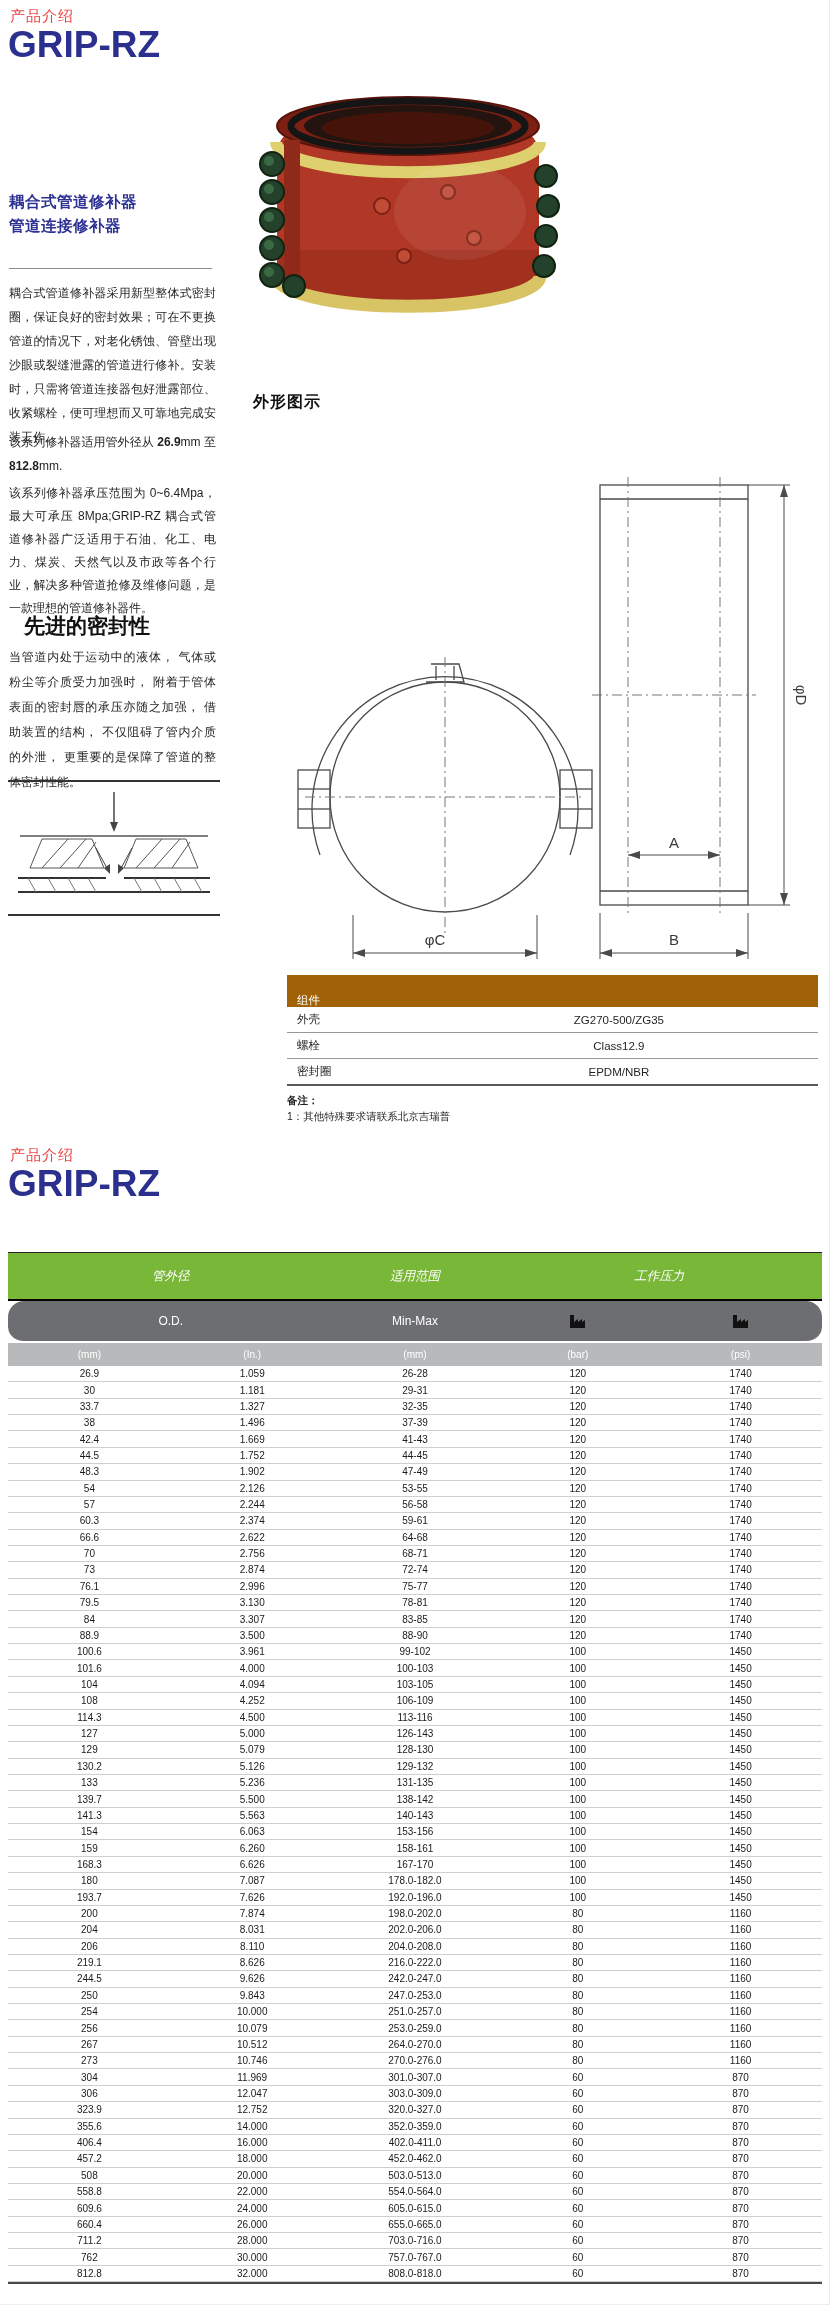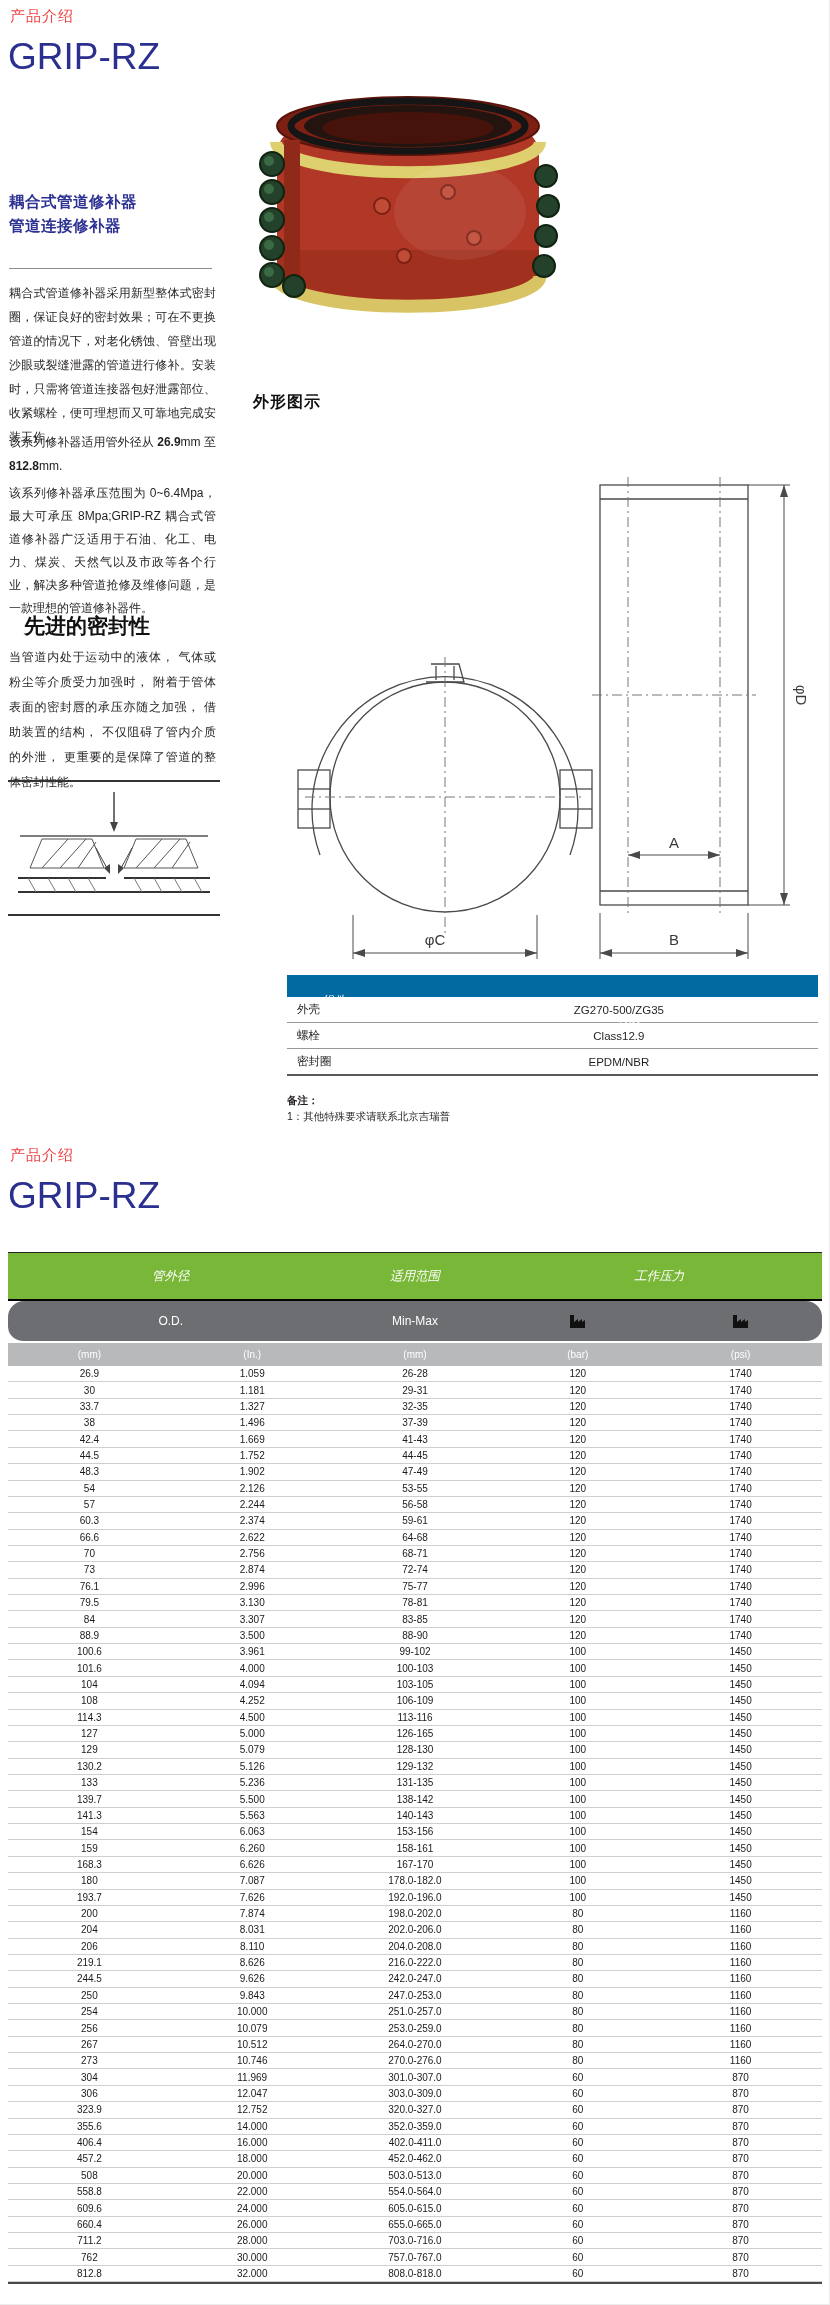--- a/index.html
+++ b/index.html
@@ -5,31 +5,31 @@
 <style>
   html,body{margin:0;padding:0;background:#fff;}
   .page{
     position:relative;width:830px;height:2305px;margin:0 auto;background:#fff;
     font-family:"Liberation Sans","DejaVu Sans",sans-serif;color:#231f20;
     border-right:1px solid #ececec;border-bottom:1px solid #ececec;box-sizing:border-box;
     overflow:hidden;
   }
   .abs{position:absolute;}
   .eyebrow{font-size:15px;color:#ef4444;letter-spacing:1px;}
-  .brand{font-size:37px;font-weight:400;color:#2b2f8e;letter-spacing:0px;margin-top:12px;}
+  .brand{font-size:37px;font-weight:700;color:#2b2f8e;letter-spacing:0px;}
   .badge{font-size:15.5px;font-weight:bold;color:#2d3192;line-height:24px;letter-spacing:.5px;}
   .divider{height:1px;background:#8c8c8c;}
   .para{font-size:12px;line-height:24px;text-align:justify;color:#231f20;}
   .para b{font-weight:bold;}
   .seal-heading{font-size:21px;font-weight:800;color:#111;}
   .outline-heading{font-size:16px;font-weight:bold;color:#111;letter-spacing:1px;}
 
   
   .mat-table{width:531px;font-size:11.5px;}
-  .mat-head{display:grid;grid-template-columns:25% 75%;background:#0369a1;color:#fff;height:22px;align-items:center;padding-left:27px;}
+  .mat-head{display:grid;grid-template-columns:25% 75%;background:#a16207;color:#fff;height:32px;align-items:center;}
   .mat-head .c1{padding-left:10px;text-align:left;}
   .mat-head .c2{text-align:center;margin-top:36px;}
   .mat-row{display:grid;grid-template-columns:25% 75%;height:25px;align-items:center;border-bottom:1px solid #95979a;}
   .mat-row:last-child{border-bottom:2px solid #58595b;}
   .mat-row .c1{padding-left:10px;text-align:left;}
   .mat-row .c2{text-align:center;}
   .note-title{font-size:10.5px;font-weight:bold;color:#231f20;}
   .note-line{font-size:10.5px;color:#231f20;margin-top:2px;}
 
   
@@ -467,21 +467,21 @@
           <div>114.3</div>
           <div>4.500</div>
           <div>113-116</div>
           <div>100</div>
           <div>1450</div>
         </div>
 
         <div class="srow">
           <div>127</div>
           <div>5.000</div>
-          <div>126-165</div>
+          <div>126-143</div>
           <div>100</div>
           <div>1450</div>
         </div>
 
         <div class="srow">
           <div>129</div>
           <div>5.079</div>
           <div>128-130</div>
           <div>100</div>
           <div>1450</div>

